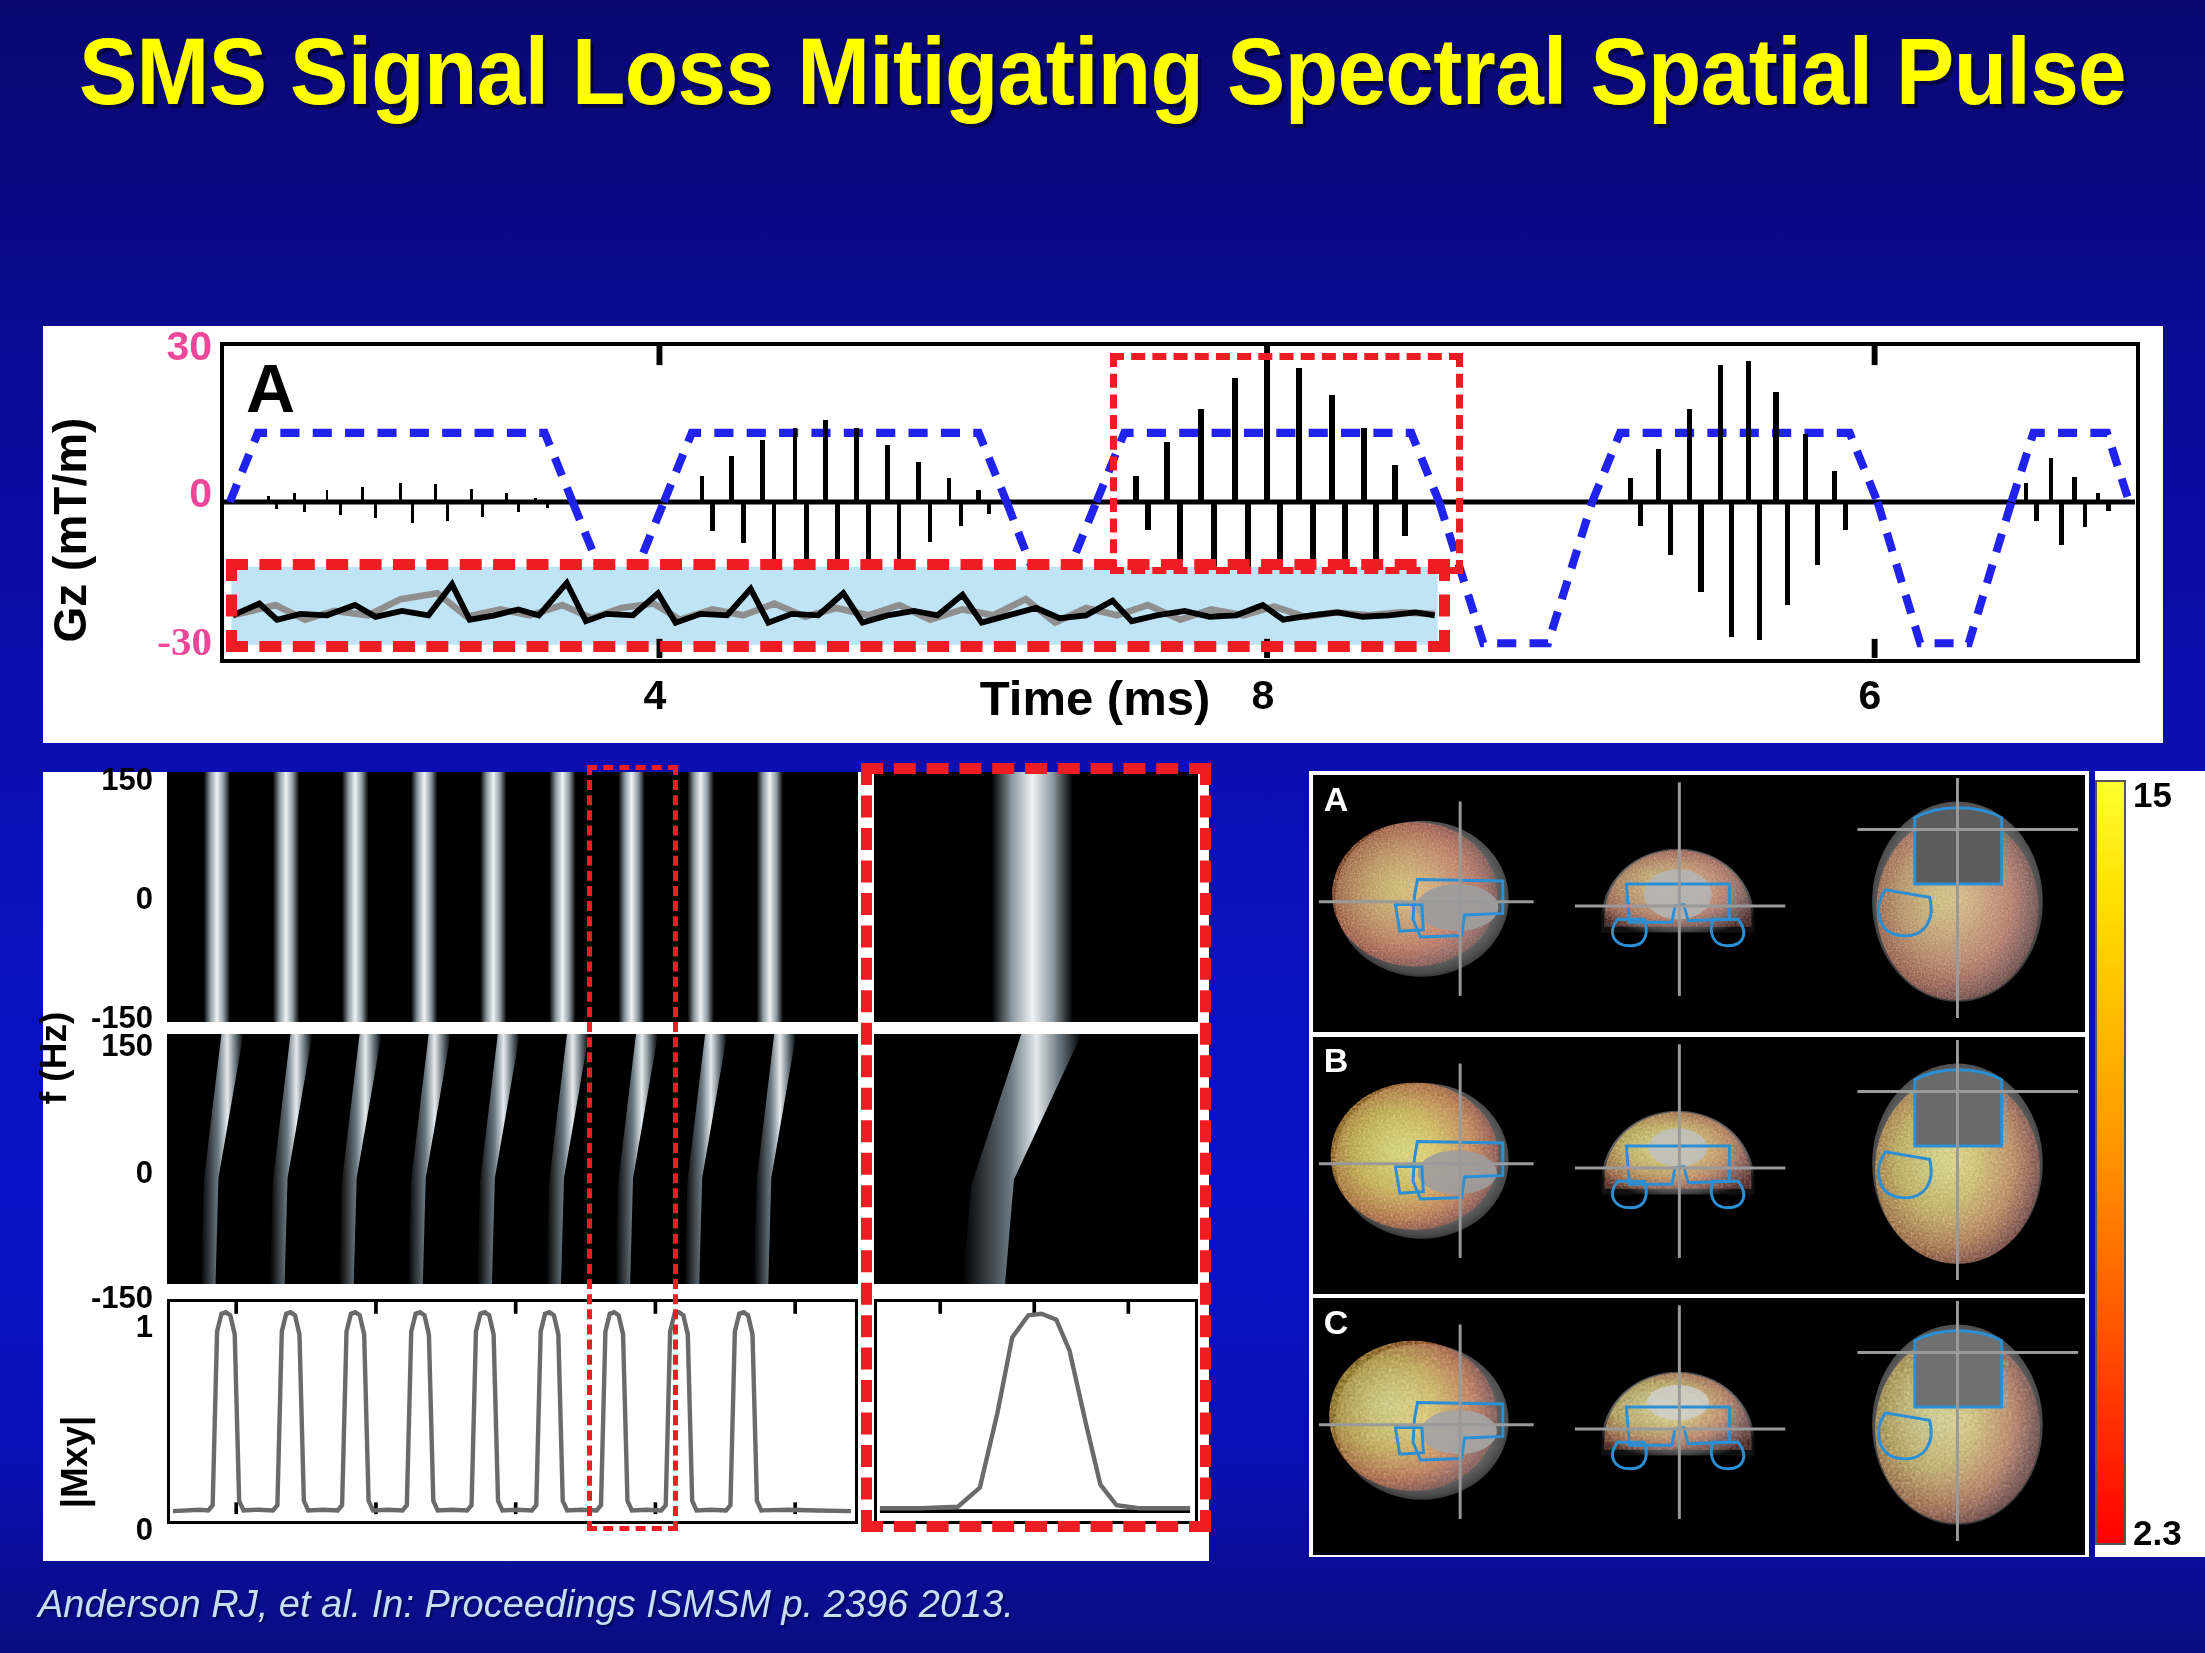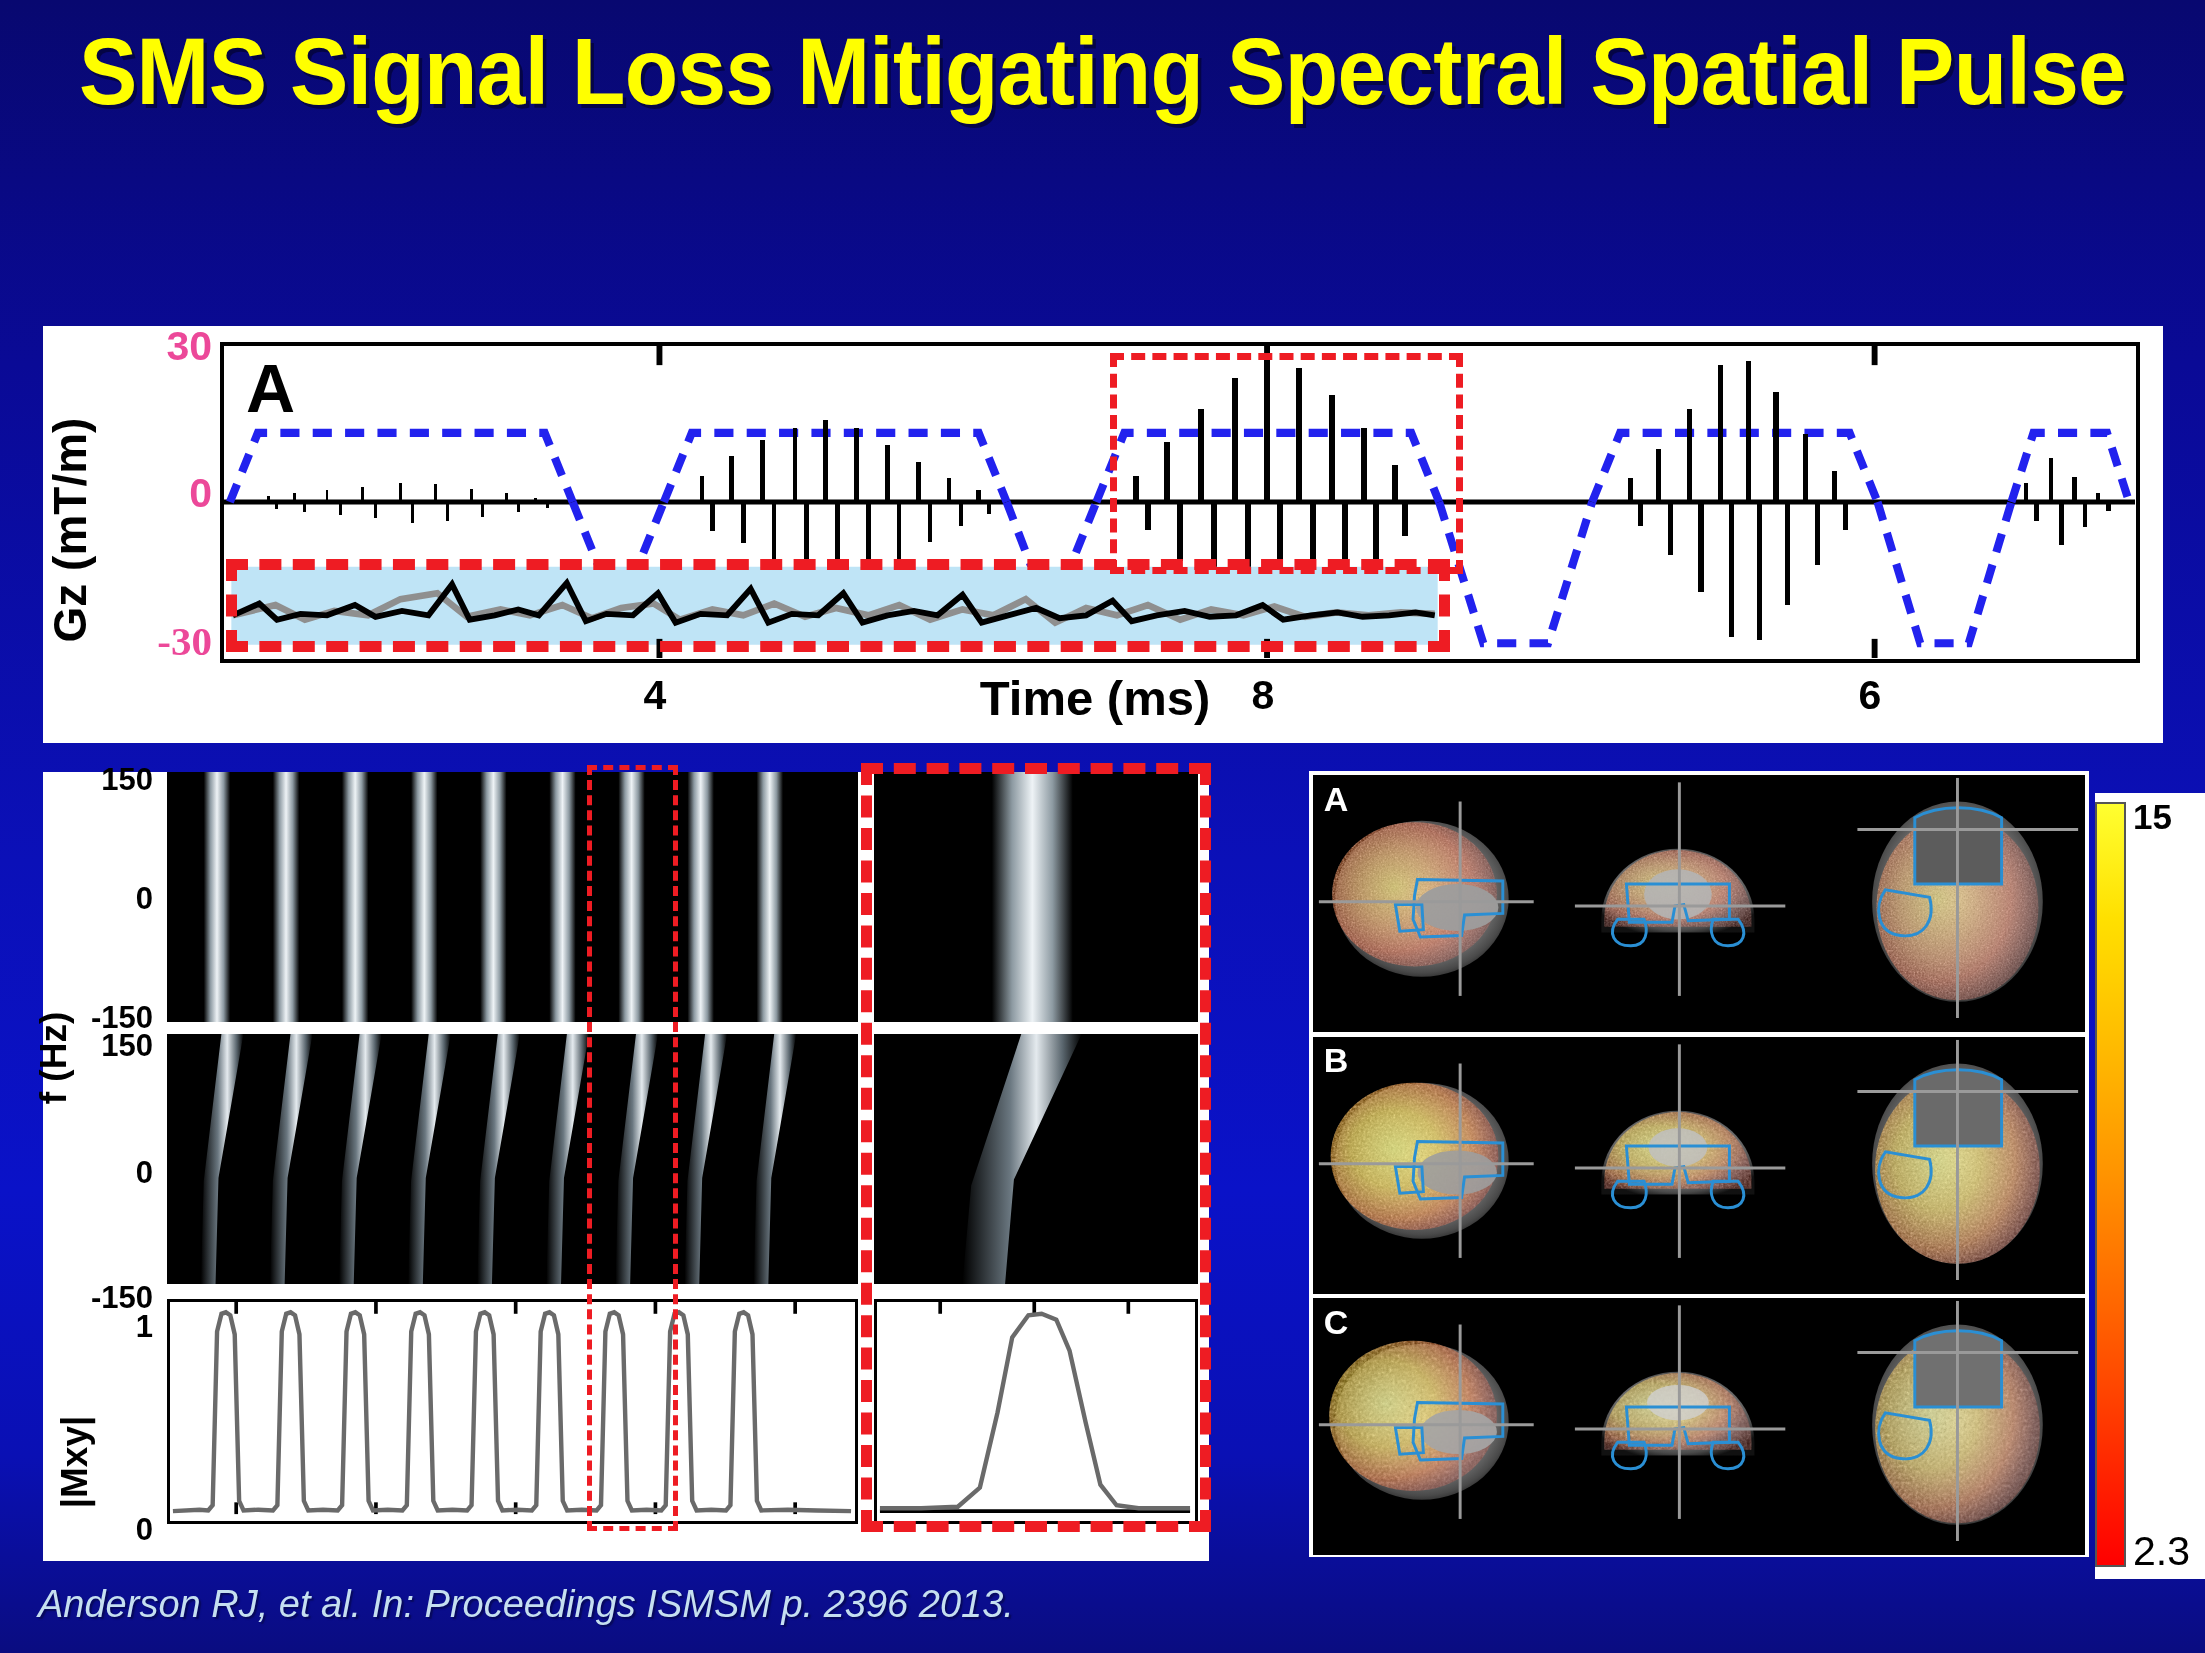--- a/index.html
+++ b/index.html
@@ -130,37 +130,37 @@
   .brain-row:last-child { margin-bottom: 0; }
   .row-letter {
     position: absolute; left: 10.3px; top: 4.4px;
     color: #fff; font-weight: bold; font-size: 34px;
     z-index: 6;
   }
   .brain-slot { position: absolute; top: 0; height: 257px; }
 
   
   #colorbar-wrap {
-    position: absolute; left: 2095px; top: 793px;
+    position: absolute; left: 2095px; top: 771px;
     width: 110px; height: 786px;
     background: #ffffff;
   }
   #colorbar {
     position: absolute; left: 0px; top: 8.8px;
     width: 31px; height: 765px;
     border: 2.2px solid #555;
     background: linear-gradient(to top, #ff0000 0%, #ff2a00 14%, #ff6600 34%, #ff9500 52%, #ffbf00 70%, #ffe000 85%, #ffff30 100%);
   }
   #cb-max {
     position: absolute; left: 38px; top: 4.4px;
     font-weight: bold; font-size: 35px; color: #000;
   }
   #cb-min {
     position: absolute; left: 38px; bottom: 4.4px;
-    font-weight: normal; font-size: 41px; color: #000;
+    font-weight: bold; font-size: 35px; color: #000;
   }
 
   
   #citation {
     position: absolute; left: 38px; top: 1583px;
     color: #c5dff0; font-style: italic; font-weight: normal;
     font-size: 38px; white-space: nowrap;
     text-shadow: 2.2px 2.2px 1.5px rgba(0,0,0,0.35);
   }
 </style>

